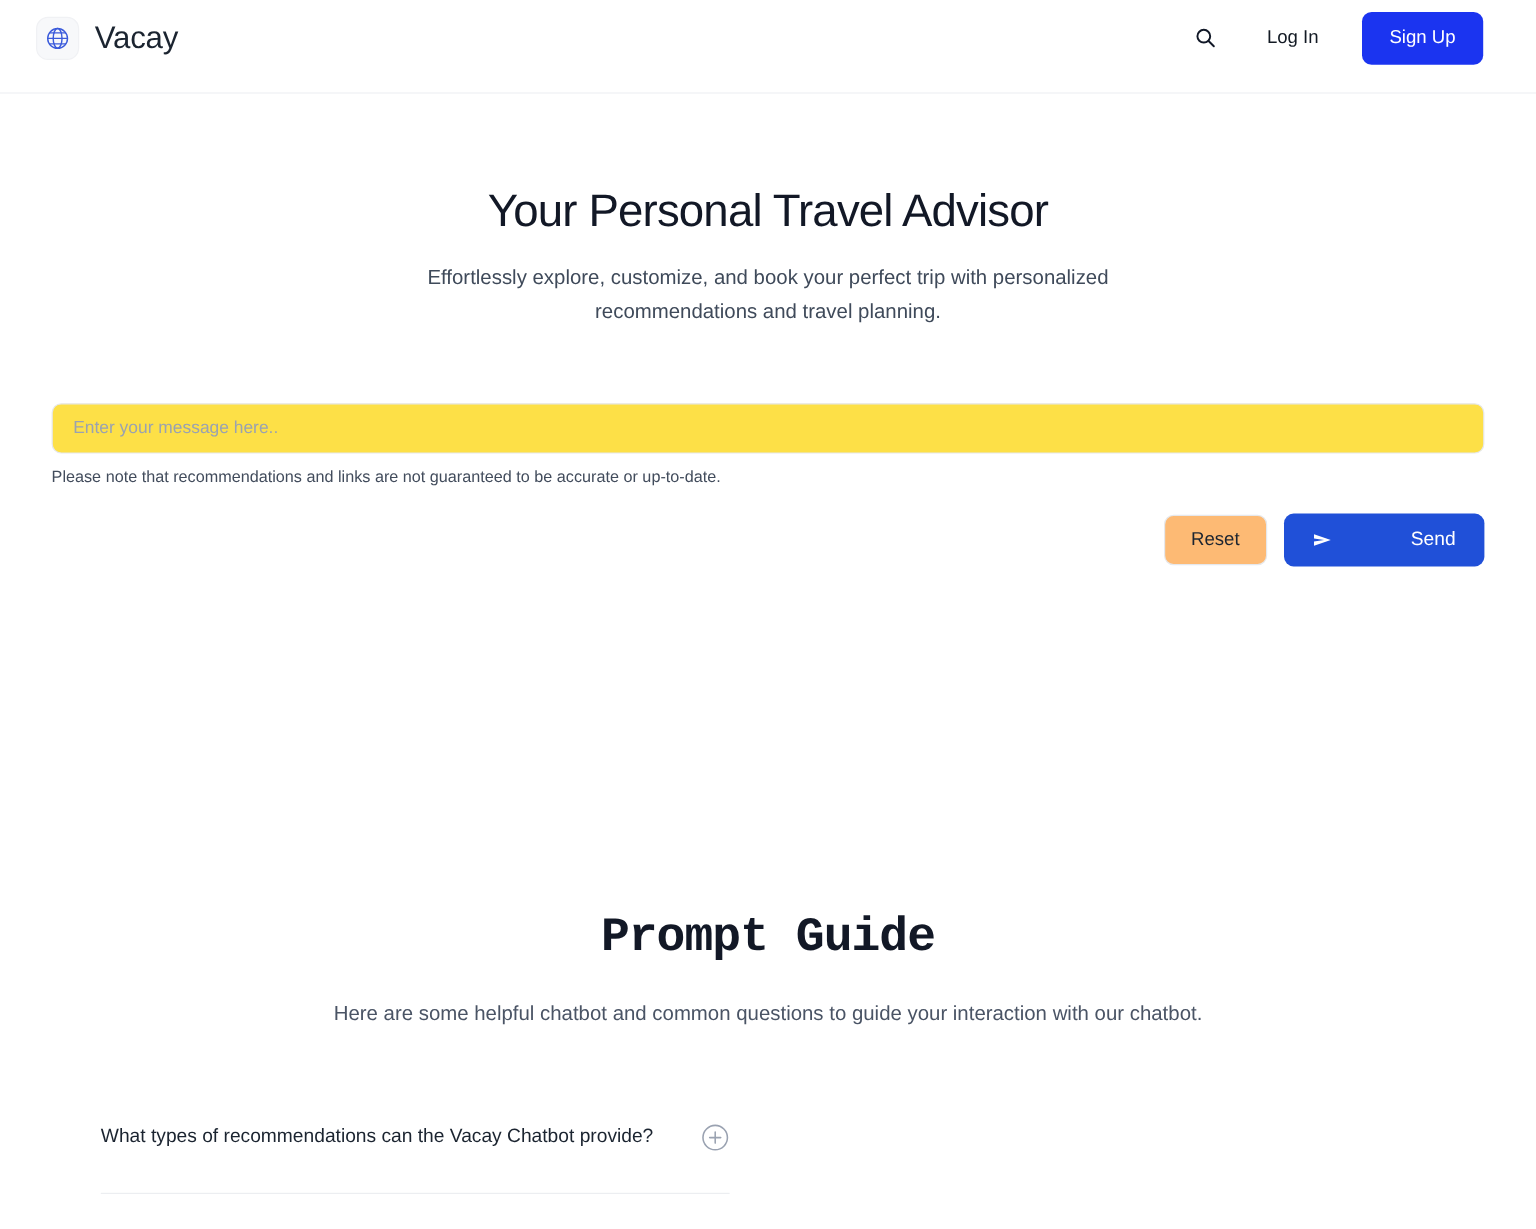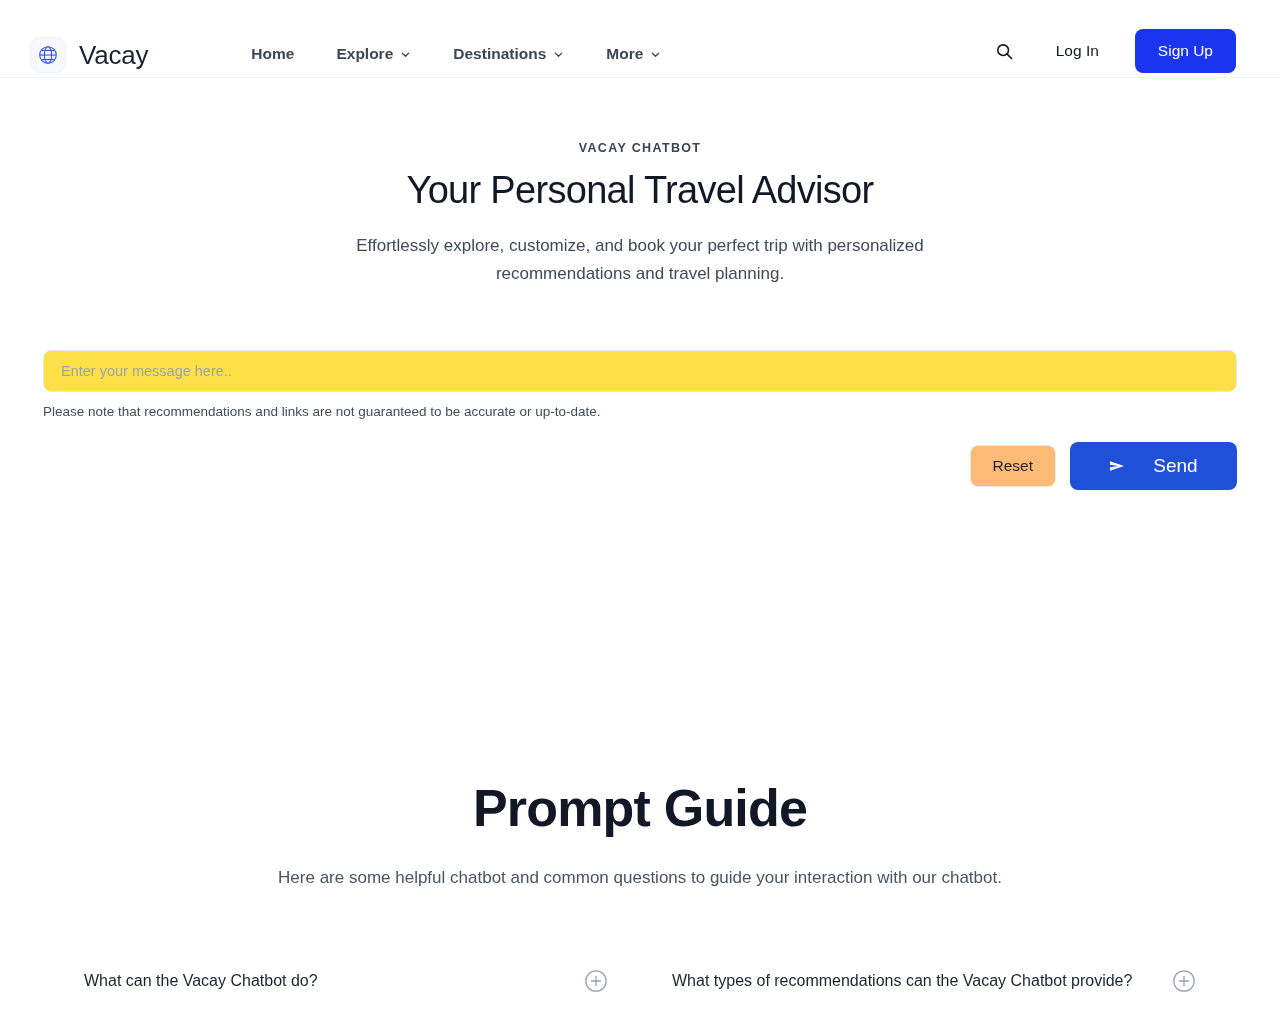--- a/index.html
+++ b/index.html
@@ -15,24 +15,23 @@
     background: #ffffff;
     color: #0f172a;
     -webkit-font-smoothing: antialiased;
   }
 
   
   .header {
     height: 78px;
     border-bottom: 1px solid #eef0f3;
     display: flex;
-    align-items: flex-end;
-    padding: 0 44px 4px 30px;
+    align-items: center;
+    padding: 0 44px 14px 30px;
     position: relative;
-    gap: 40px;
   }
 
   .brand {
     display: flex;
     align-items: center;
     gap: 13px;
   }
 
   .brand-logo {
     width: 36px;
@@ -196,46 +195,47 @@
     border: 1px solid #e6e8ec;
     border-radius: 8px;
     padding: 11px 22px;
     cursor: pointer;
     font-family: inherit;
   }
 
   .send-btn {
     display: flex;
     align-items: center;
-    justify-content: center;
+    justify-content: space-between;
     gap: 28px;
     min-width: 167px;
-    font-size: 19px;
+    font-size: 16px;
     color: #ffffff;
     background: #2050d8;
     border: none;
     border-radius: 8px;
     padding: 13px 24px;
     cursor: pointer;
     font-family: inherit;
   }
 
   .send-icon { display: block; width: 16px; height: 16px; flex: none; }
 
   
   .guide {
     text-align: center;
     padding-top: 288px;
   }
 
   .guide-title {
-    font-size: 52px;
+    font-size: 40px;
     font-weight: 700;
     color: #121826;
     letter-spacing: -0.8px;
+    font-family: Liberation Mono, monospace;
   }
 
   .guide-sub {
     font-size: 17px;
     color: #4a5465;
     margin-top: 30px;
   }
 
   
   .faq-grid {
@@ -275,58 +275,34 @@
         <circle cx="12" cy="12" r="9"></circle>
         <ellipse cx="12" cy="12" rx="4" ry="9"></ellipse>
         <line x1="3" y1="12" x2="21" y2="12"></line>
         <line x1="4.6" y1="7" x2="19.4" y2="7"></line>
         <line x1="4.6" y1="17" x2="19.4" y2="17"></line>
       </svg>
     </span>
     <span class="brand-name">Vacay</span>
   </div>
 
-  <nav class="nav">
-    <div class="nav-item">
-      <span>Home</span>
-    </div>
-    <div class="nav-item">
-      <span>Explore</span>
-      <svg class="chev" viewBox="0 0 12 12" fill="none" stroke="#3b4656" stroke-width="1.5" stroke-linecap="round" stroke-linejoin="round">
-          <polyline points="2.5,4.5 6,8 9.5,4.5"></polyline>
-        </svg>
-    </div>
-    <div class="nav-item">
-      <span>Destinations</span>
-      <svg class="chev" viewBox="0 0 12 12" fill="none" stroke="#3b4656" stroke-width="1.5" stroke-linecap="round" stroke-linejoin="round">
-          <polyline points="2.5,4.5 6,8 9.5,4.5"></polyline>
-        </svg>
-    </div>
-    <div class="nav-item">
-      <span>More</span>
-      <svg class="chev" viewBox="0 0 12 12" fill="none" stroke="#3b4656" stroke-width="1.5" stroke-linecap="round" stroke-linejoin="round">
-          <polyline points="2.5,4.5 6,8 9.5,4.5"></polyline>
-        </svg>
-    </div>
-  </nav>
 
   <div class="header-right">
     <button class="search-btn">
       <svg width="19" height="19" viewBox="0 0 20 20" fill="none" stroke="#111827" stroke-width="1.7" stroke-linecap="round">
         <circle cx="8.6" cy="8.6" r="5.6"></circle>
         <line x1="12.8" y1="12.8" x2="17.4" y2="17.4"></line>
       </svg>
     </button>
     <button class="login-btn">Log In</button>
     <button class="signup-btn">Sign Up</button>
   </div>
 </div>
 
 <div class="hero">
-  <div class="eyebrow">VACAY CHATBOT</div>
   <h1 class="hero-title">Your Personal Travel Advisor</h1>
   <p class="hero-sub">Effortlessly explore, customize, and book your perfect trip with personalized recommendations and travel planning.</p>
 </div>
 
 <div class="chat-wrap">
   <input class="chat-input" type="text" placeholder="Enter your message here.." style="">
   <div class="disclaimer">Please note that recommendations and links are not guaranteed to be accurate or up-to-date.</div>
   <div class="actions">
     <button class="reset-btn">Reset</button>
     <button class="send-btn">
@@ -338,28 +314,20 @@
   </div>
 </div>
 
 <div class="guide">
   <h2 class="guide-title">Prompt Guide</h2>
   <p class="guide-sub">Here are some helpful chatbot and common questions to guide your interaction with our chatbot.</p>
 </div>
 
 <div class="faq-grid">
   <div class="faq-item">
-    <span class="faq-q">What can the Vacay Chatbot do?</span>
-    <svg class="plus-icon" viewBox="0 0 24 24" fill="none" stroke="#9aa2b1" stroke-width="1.3" stroke-linecap="round">
-      <circle cx="12" cy="12" r="10.2"></circle>
-      <line x1="12" y1="7.4" x2="12" y2="16.6"></line>
-      <line x1="7.4" y1="12" x2="16.6" y2="12"></line>
-    </svg>
-  </div>
-  <div class="faq-item">
     <span class="faq-q">What types of recommendations can the Vacay Chatbot provide?</span>
     <svg class="plus-icon" viewBox="0 0 24 24" fill="none" stroke="#9aa2b1" stroke-width="1.3" stroke-linecap="round">
       <circle cx="12" cy="12" r="10.2"></circle>
       <line x1="12" y1="7.4" x2="12" y2="16.6"></line>
       <line x1="7.4" y1="12" x2="16.6" y2="12"></line>
     </svg>
   </div>
 </div>
 
 </body></html>

